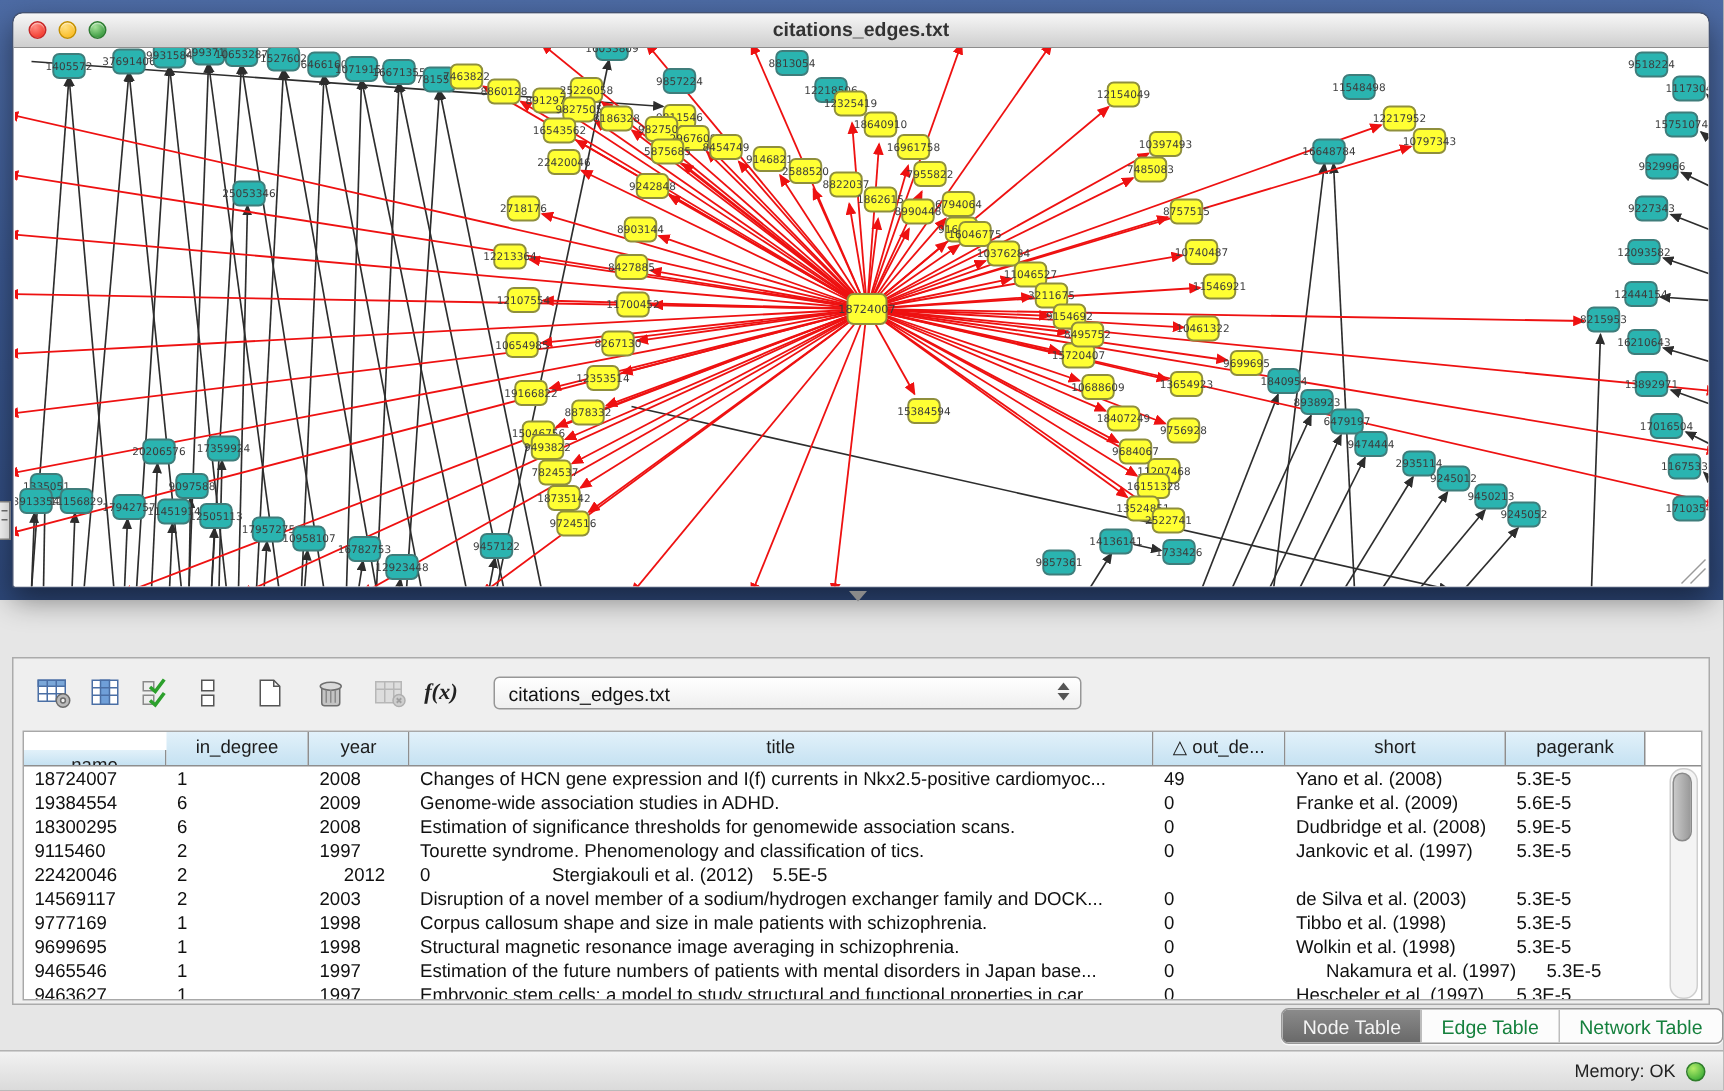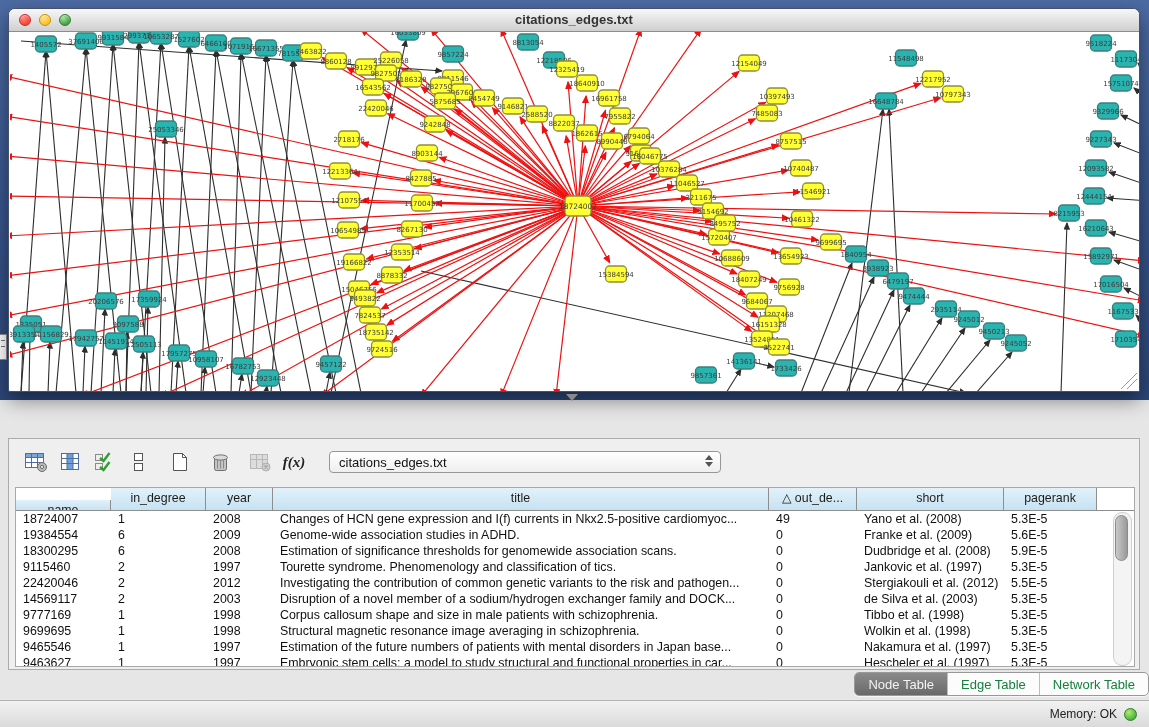--- a/index.html
+++ b/index.html
@@ -884,22 +884,21 @@
             <div class="td" style="width: 95px;">2</div>
             <div class="td" style="width: 67px;">1997</div>
             <div class="td" style="width: 496px;">Tourette syndrome. Phenomenology and classification of tics.</div>
             <div class="td" style="width: 88px;">0</div>
             <div class="td" style="width: 147px;">Jankovic et al. (1997)</div>
             <div class="td" style="width: 93px;">5.3E-5</div>
           </div>
           <div class="tr">
             <div class="td" style="width: 95px;">22420046</div>
             <div class="td" style="width: 95px;">2</div>
-            <div class="td" style="width: 67px;">2012</div>
-            <div class="td" style="width: 496px;">Investigating the contribution of common genetic variants to the risk and pathogen...</div>
+            <div class="td" style="width: 67px; text-align: center;">2012</div>
             <div class="td" style="width: 88px;">0</div>
             <div class="td" style="width: 147px;">Stergiakouli et al. (2012)</div>
             <div class="td" style="width: 93px;">5.5E-5</div>
           </div>
           <div class="tr">
             <div class="td" style="width: 95px;">14569117</div>
             <div class="td" style="width: 95px;">2</div>
             <div class="td" style="width: 67px;">2003</div>
             <div class="td" style="width: 496px;">Disruption of a novel member of a sodium/hydrogen exchanger family and DOCK...</div>
             <div class="td" style="width: 88px;">0</div>
@@ -923,21 +922,21 @@
             <div class="td" style="width: 88px;">0</div>
             <div class="td" style="width: 147px;">Wolkin et al. (1998)</div>
             <div class="td" style="width: 93px;">5.3E-5</div>
           </div>
           <div class="tr">
             <div class="td" style="width: 95px;">9465546</div>
             <div class="td" style="width: 95px;">1</div>
             <div class="td" style="width: 67px;">1997</div>
             <div class="td" style="width: 496px;">Estimation of the future numbers of patients with mental disorders in Japan base...</div>
             <div class="td" style="width: 88px;">0</div>
-            <div class="td" style="width: 147px;">Nakamura et al. (1997)</div>
+            <div class="td" style="width: 147px; margin-left: 20px;">Nakamura et al. (1997)</div>
             <div class="td" style="width: 93px;">5.3E-5</div>
           </div>
           <div class="tr">
             <div class="td" style="width: 95px; text-decoration: underline;">9463627</div>
             <div class="td" style="width: 95px;">1</div>
             <div class="td" style="width: 67px;">1997</div>
             <div class="td" style="width: 496px;">Embryonic stem cells: a model to study structural and functional properties in car...</div>
             <div class="td" style="width: 88px;">0</div>
             <div class="td" style="width: 147px;">Hescheler et al. (1997)</div>
             <div class="td" style="width: 93px;">5.3E-5</div>

